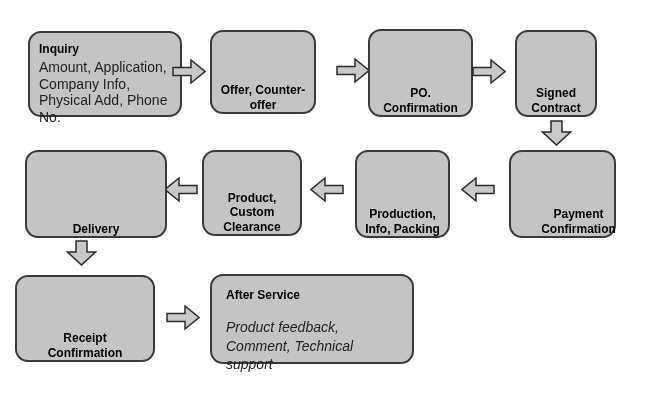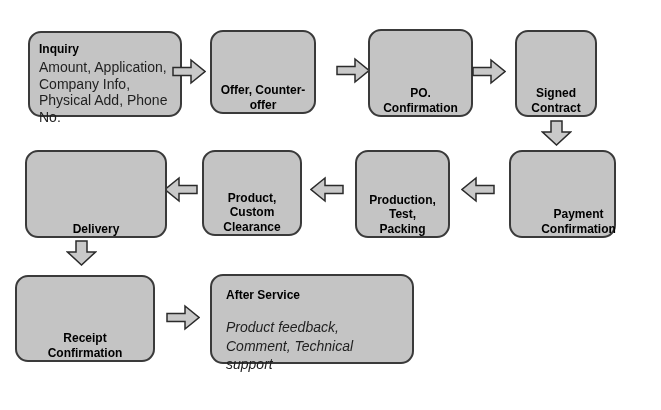--- a/index.html
+++ b/index.html
@@ -103,21 +103,21 @@
 
   <div class="box center" style="left:509px; top:150px; width:107px; height:88px;padding-left:32px;">
     <div class="title" style="max-width:88px;">Payment Confirmation</div>
   </div>
 
   <svg class="arrow" style="left:461px; top:176px;" width="34" height="27" viewBox="0 0 34 27">
     <polygon points="33,9.5 15,9.5 15,2 1,13.5 15,25 15,17.5 33,17.5"></polygon>
   </svg>
 
   <div class="box center" style="left:355px; top:150px; width:95px; height:88px;">
-    <div class="title" style="max-width:76px;">Production, Test, Packing</div>
+    <div class="title" style="max-width:76px;">Production, Info, Packing</div>
   </div>
 
   <svg class="arrow" style="left:310px; top:176px;" width="34" height="27" viewBox="0 0 34 27">
     <polygon points="33,9.5 15,9.5 15,2 1,13.5 15,25 15,17.5 33,17.5"></polygon>
   </svg>
 
   <div class="box center" style="left:202px; top:150px; width:100px; height:86px;">
     <div class="title" style="max-width:68px;">Product, Custom Clearance</div>
   </div>
 

